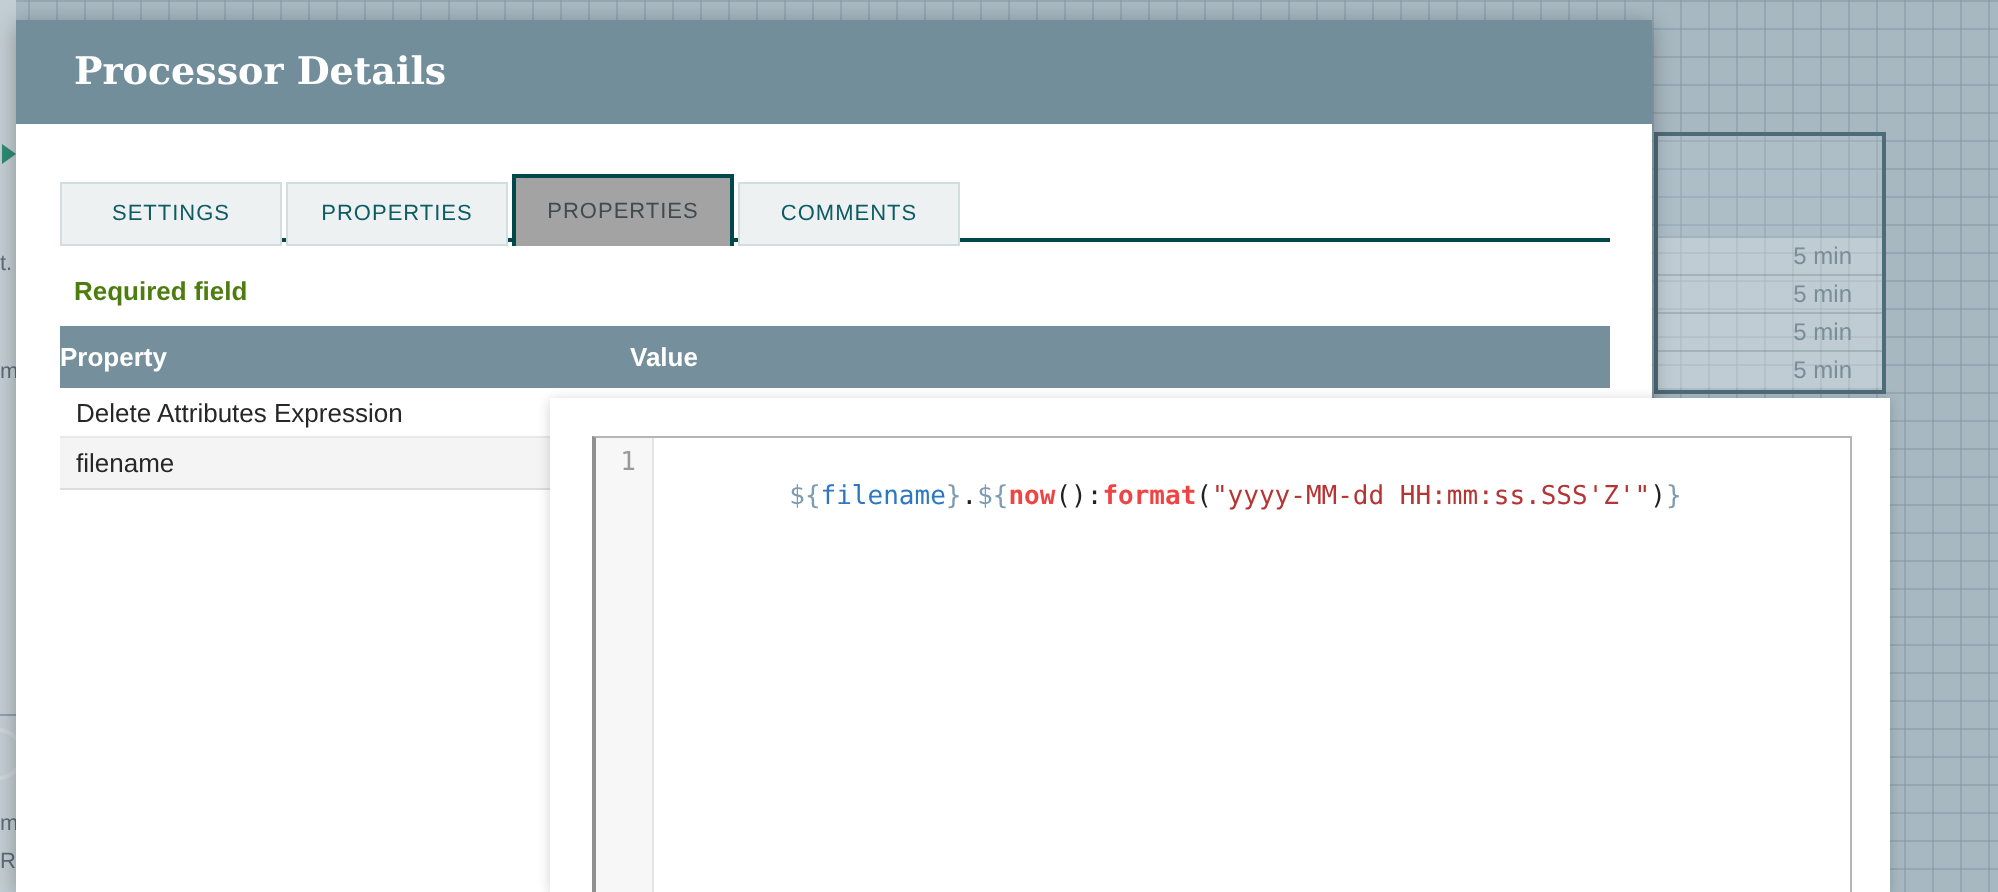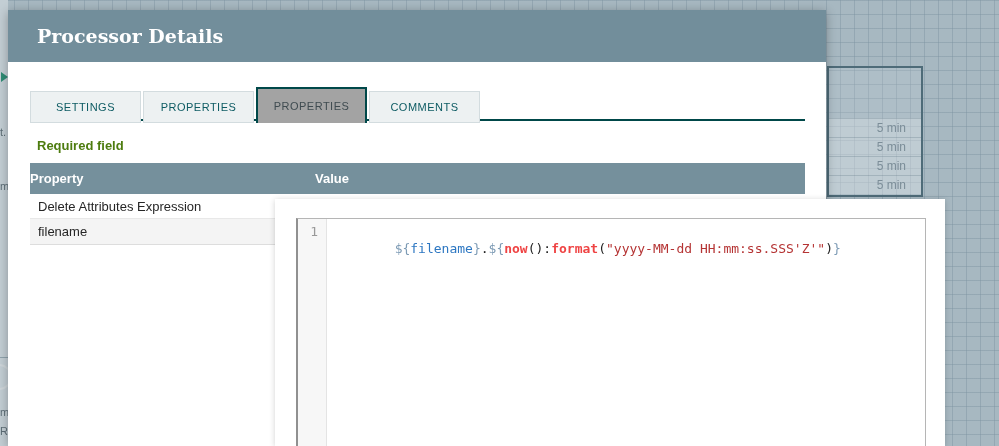--- a/index.html
+++ b/index.html
@@ -21,21 +21,21 @@
   }
   .frag{ position:absolute; left:0; font-size:11px; color:#5d6d76; white-space:nowrap;}
   .frag-1{top:126px;} .frag-2{top:180px;} .frag-3{top:406px;} .frag-4{top:425px;}
   .strip-line{position:absolute; left:0; top:357px; width:8px; height:1px; background:#8fa2ac;}
   .strip-circle{position:absolute; left:-14px; top:364px; width:22px; height:22px;
     border-radius:50%; border:2px solid #cfd6da;}
   .conn-arrow{position:absolute; left:1px; top:72px; width:0; height:0;
     border-left:7px solid #2e8b74; border-top:5px solid transparent; border-bottom:5px solid transparent;}
   
   .proc-box{
-    position:absolute; left:827px; top:66px; width:96px; height:131px;
+    position:absolute; left:827px; top:66px; width:116px; height:131px;
     border:2px solid #4e6b78; background:rgba(213,224,229,.18); box-sizing:border-box;
   }
   .proc-title-spacer{height:50px;}
   .proc-stat-row{
     height:18px; line-height:18px; text-align:right; padding-right:15px;
     background:rgba(255,255,255,.22); border-top:1px solid rgba(90,115,128,.28);
     color:#7b8d98; font-size:12px;
   }
   
   .dialog{

